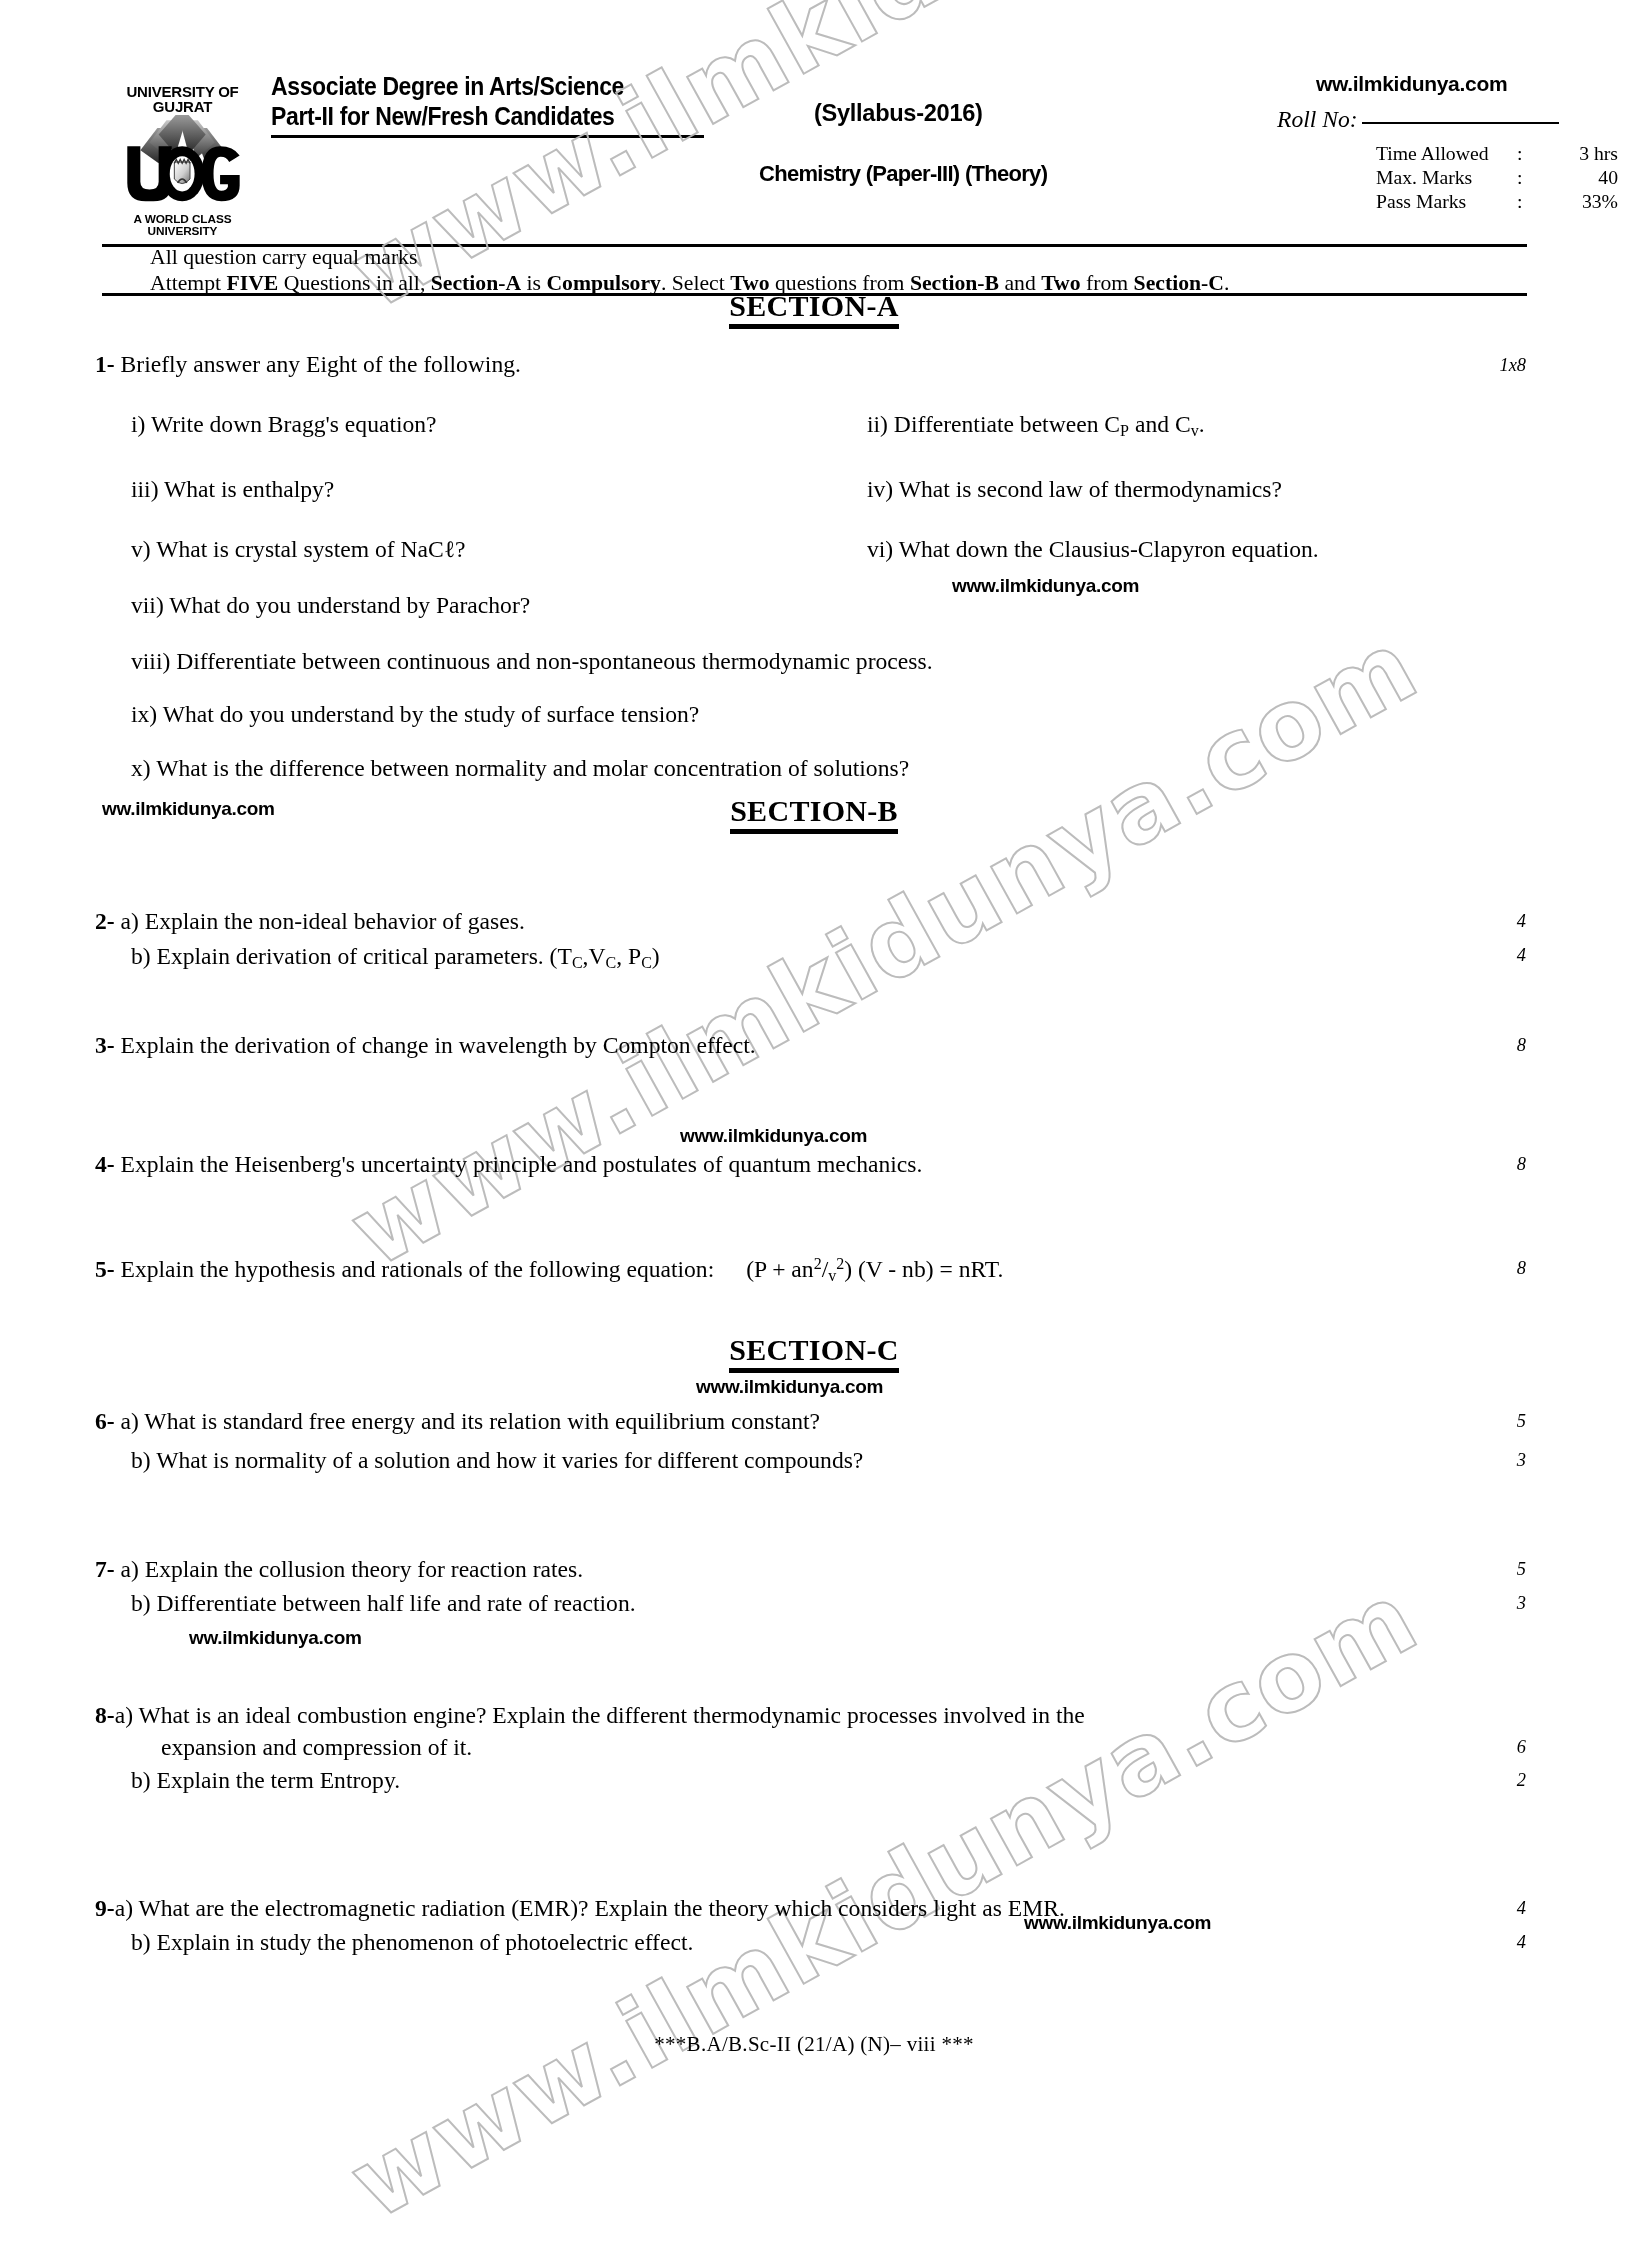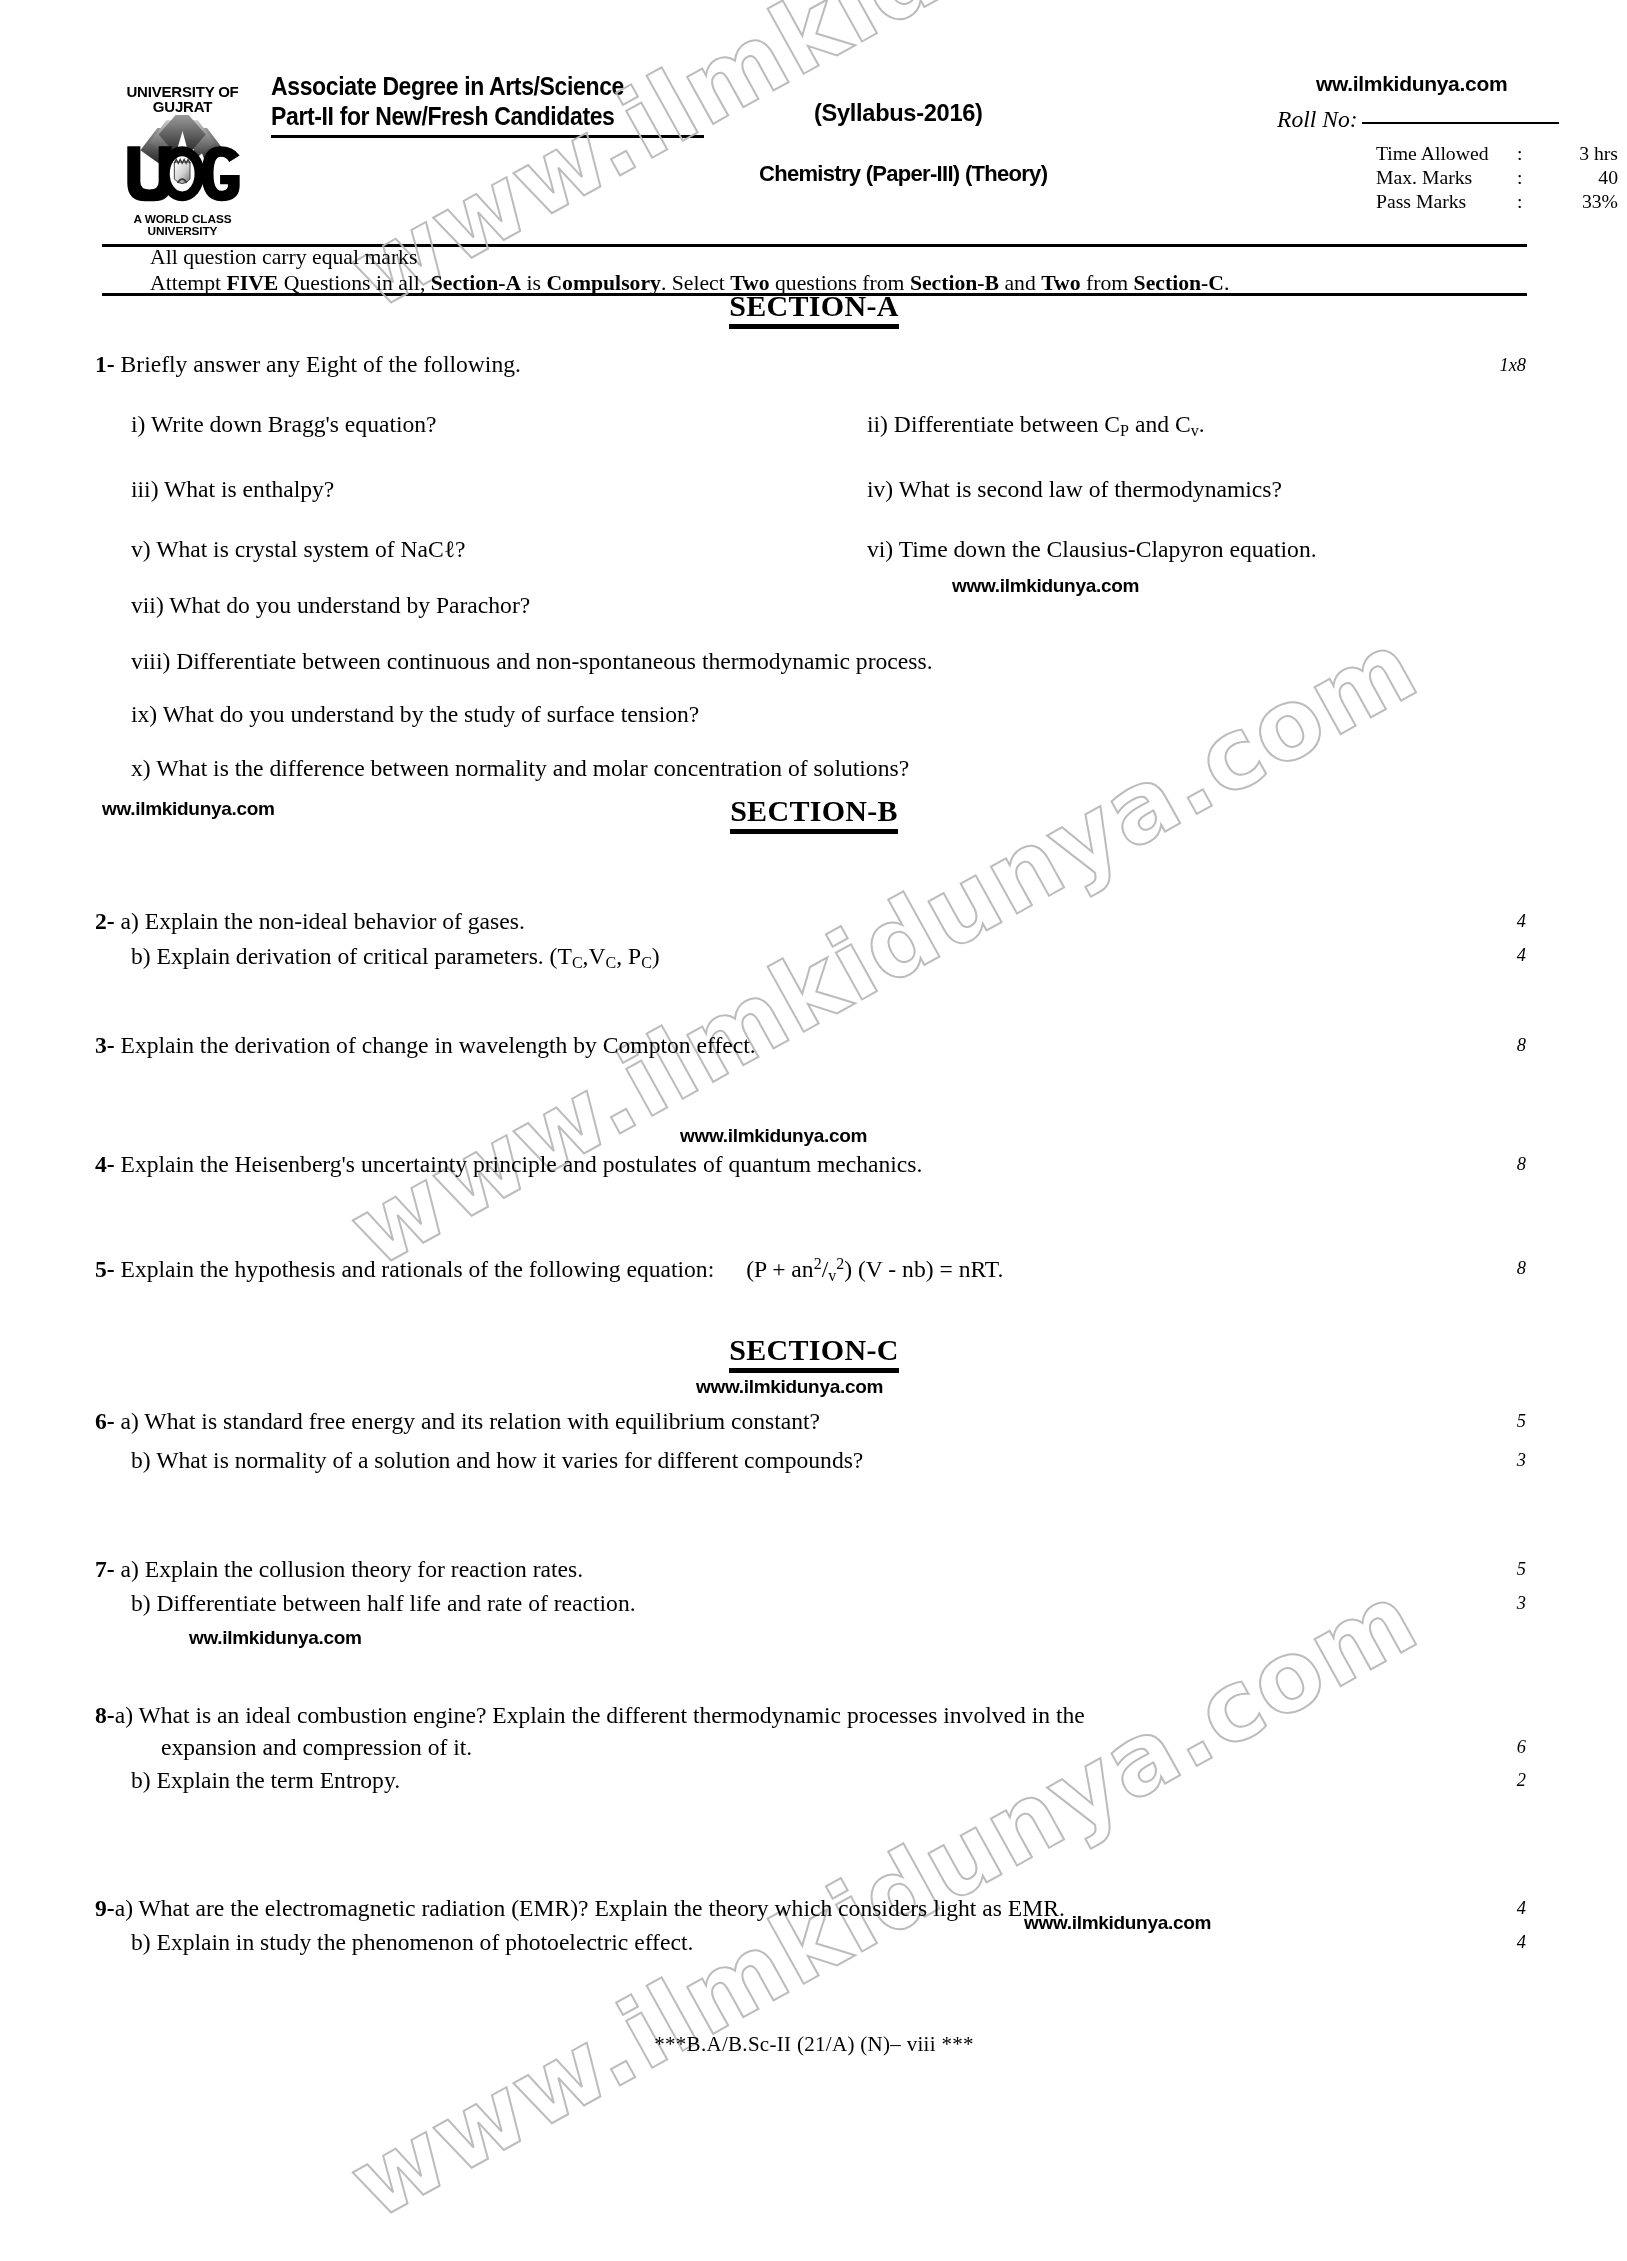--- a/index.html
+++ b/index.html
@@ -396,21 +396,21 @@
       </div>
       <div class="marks-right" style="top:355px;">1x8</div>
 
       <div class="q" style="left:131px; top:410px;">i) Write down Bragg's equation?</div>
       <div class="q" style="left:867px; top:410px;"><span>ii) Differentiate between C</span><sub>P</sub><span> and C</span><sub>v</sub><span>.</span></div>
 
       <div class="q" style="left:131px; top:475px;">iii) What is enthalpy?</div>
       <div class="q" style="left:867px; top:475px;">iv) What is second law of thermodynamics?</div>
 
       <div class="q" style="left:131px; top:535px;">v) What is crystal system of NaCℓ?</div>
-      <div class="q" style="left:867px; top:535px;">vi) Time down the Clausius-Clapyron equation.</div>
+      <div class="q" style="left:867px; top:535px;">vi) What down the Clausius-Clapyron equation.</div>
 
       <div class="wm-inline" style="left:952px; top:575px;">www.ilmkidunya.com</div>
 
       <div class="q" style="left:131px; top:591px;">vii) What do you understand by Parachor?</div>
       <div class="q" style="left:131px; top:647px;">viii) Differentiate between continuous and non-spontaneous thermodynamic process.</div>
       <div class="q" style="left:131px; top:700px;">ix)  What do you understand by the study of surface tension?</div>
       <div class="q" style="left:131px; top:754px;">x) What is the difference between normality and molar concentration of solutions?</div>
 
       <div class="wm-inline" style="left:102px; top:798px;">ww.ilmkidunya.com</div>
 

